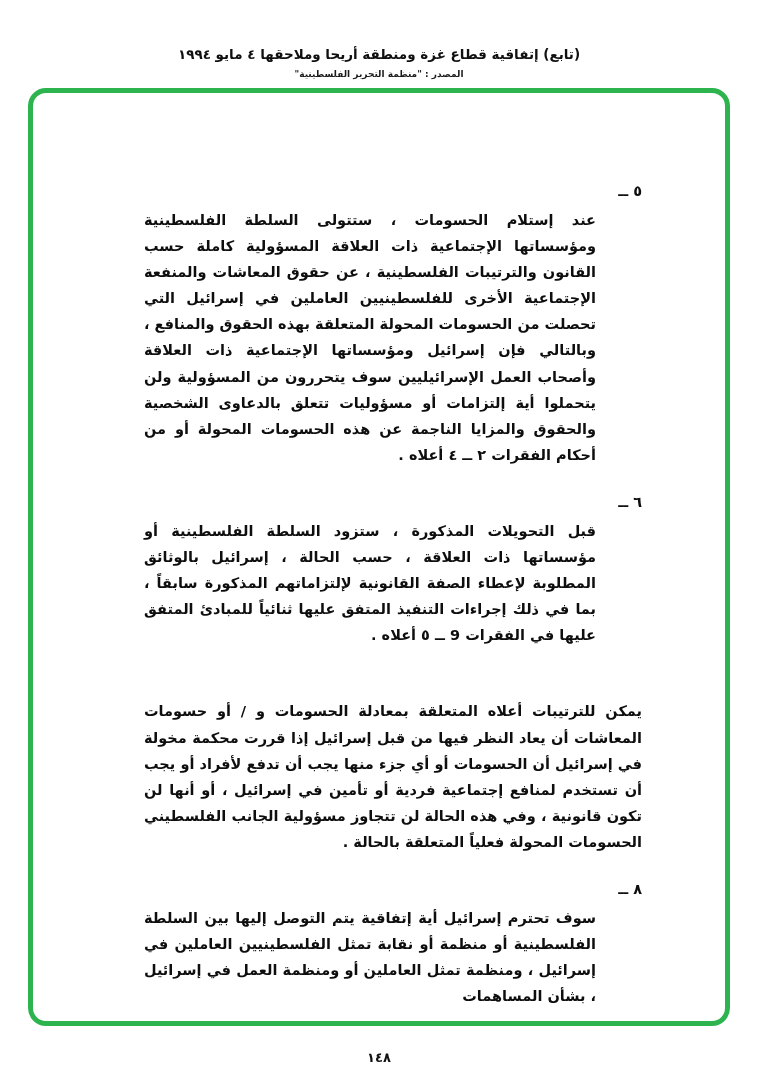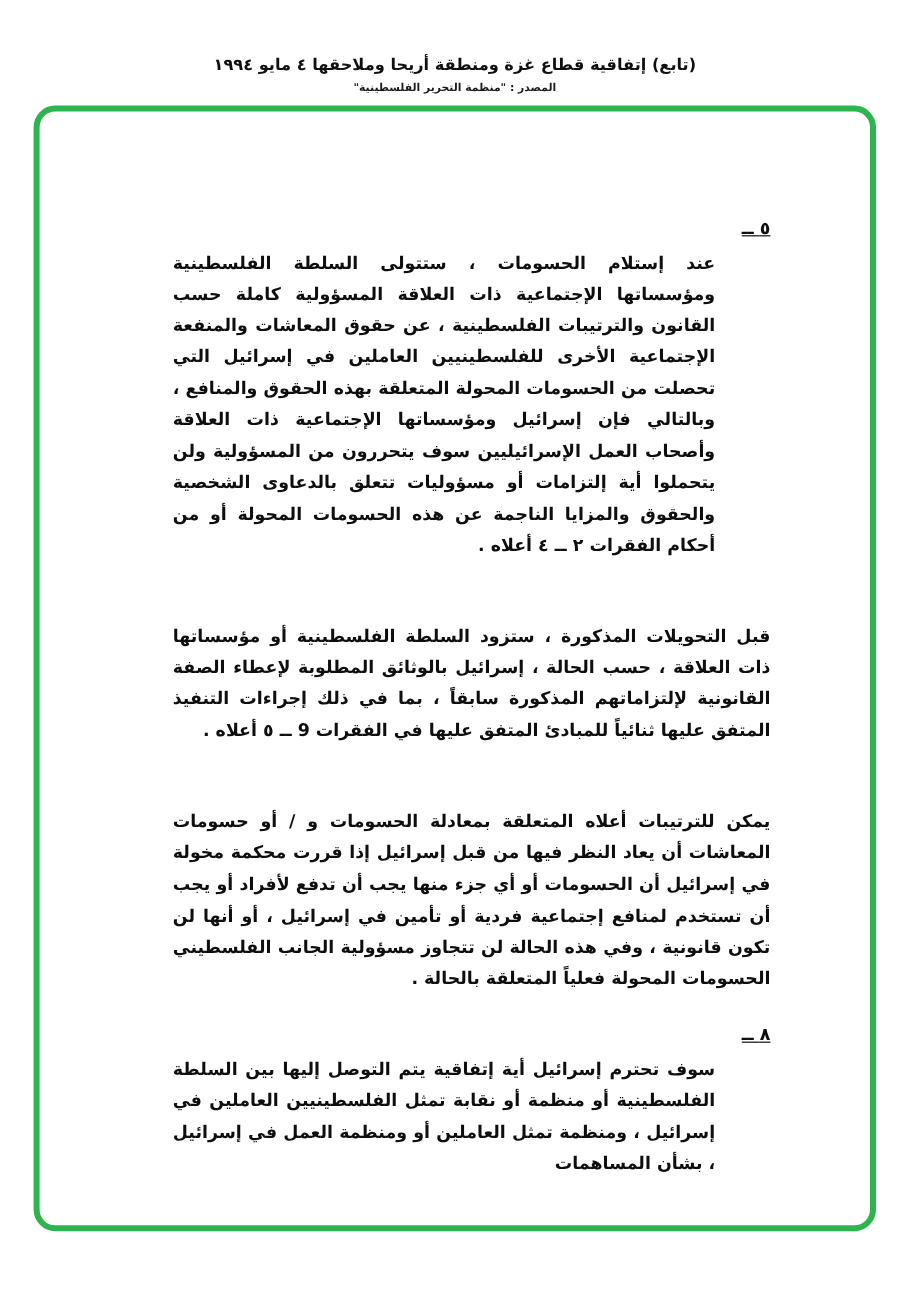--- a/index.html
+++ b/index.html
@@ -63,21 +63,20 @@
     direction: rtl;
     margin-bottom: 21px;
     font-size: 14.5px;
     font-weight: bold;
     line-height: 1.8;
     color: #0e0e0e;
   }
   .para-num {
     flex: 0 0 46px;
     white-space: nowrap;
-    text-decoration: underline;
   }
   .para-text {
     flex: 1;
     text-align: justify;
     text-justify: inter-word;
     margin-top: 29px;
   }
   .footer {
     position: absolute;
     bottom: 12px;
@@ -104,28 +103,32 @@
   <div class="green-box"></div>
 
   <div class="content">
 
     <div class="para">
       <span class="para-num">٥ ــ</span>
       <span class="para-text">عند إستلام الحسومات ، ستتولى السلطة الفلسطينية ومؤسساتها الإجتماعية ذات العلاقة المسؤولية كاملة حسب القانون والترتيبات الفلسطينية ، عن حقوق المعاشات والمنفعة الإجتماعية الأخرى للفلسطينيين العاملين في إسرائيل التي تحصلت من الحسومات المحولة المتعلقة بهذه الحقوق والمنافع ، وبالتالي فإن إسرائيل ومؤسساتها الإجتماعية ذات العلاقة وأصحاب العمل الإسرائيليين سوف يتحررون من المسؤولية ولن يتحملوا أية إلتزامات أو مسؤوليات تتعلق بالدعاوى الشخصية والحقوق والمزايا الناجمة عن هذه الحسومات المحولة أو من أحكام الفقرات ٢ ــ ٤ أعلاه .</span>
     </div>
 
     <div class="para">
+      <span class="para-num">٦ ــ</span>
       <span class="para-text">قبل التحويلات المذكورة ، ستزود السلطة الفلسطينية أو مؤسساتها ذات العلاقة ، حسب الحالة ، إسرائيل بالوثائق المطلوبة لإعطاء الصفة القانونية لإلتزاماتهم المذكورة سابقاً ، بما في ذلك إجراءات التنفيذ المتفق عليها ثنائياً للمبادئ المتفق عليها في الفقرات 9 ــ ٥ أعلاه .</span>
     </div>
 
     <div class="para">
       <span class="para-text">يمكن للترتيبات أعلاه المتعلقة بمعادلة الحسومات و / أو حسومات المعاشات أن يعاد النظر فيها من قبل إسرائيل إذا قررت محكمة مخولة في إسرائيل أن الحسومات أو أي جزء منها يجب أن تدفع لأفراد أو يجب أن تستخدم لمنافع إجتماعية فردية أو تأمين في إسرائيل ، أو أنها لن تكون قانونية ، وفي هذه الحالة لن تتجاوز مسؤولية الجانب الفلسطيني الحسومات المحولة فعلياً المتعلقة بالحالة .</span>
     </div>
 
     <div class="para">
       <span class="para-num">٨ ــ</span>
       <span class="para-text">سوف تحترم إسرائيل أية إتفاقية يتم التوصل إليها بين السلطة الفلسطينية أو منظمة أو نقابة تمثل الفلسطينيين العاملين في إسرائيل ، ومنظمة تمثل العاملين أو ومنظمة العمل في إسرائيل ، بشأن المساهمات</span>
     </div>
 
   </div>
 
+  <div class="footer">
+    <span class="page-number">١٤٨</span>
+  </div>
 
 </div>
 
 </body></html>

